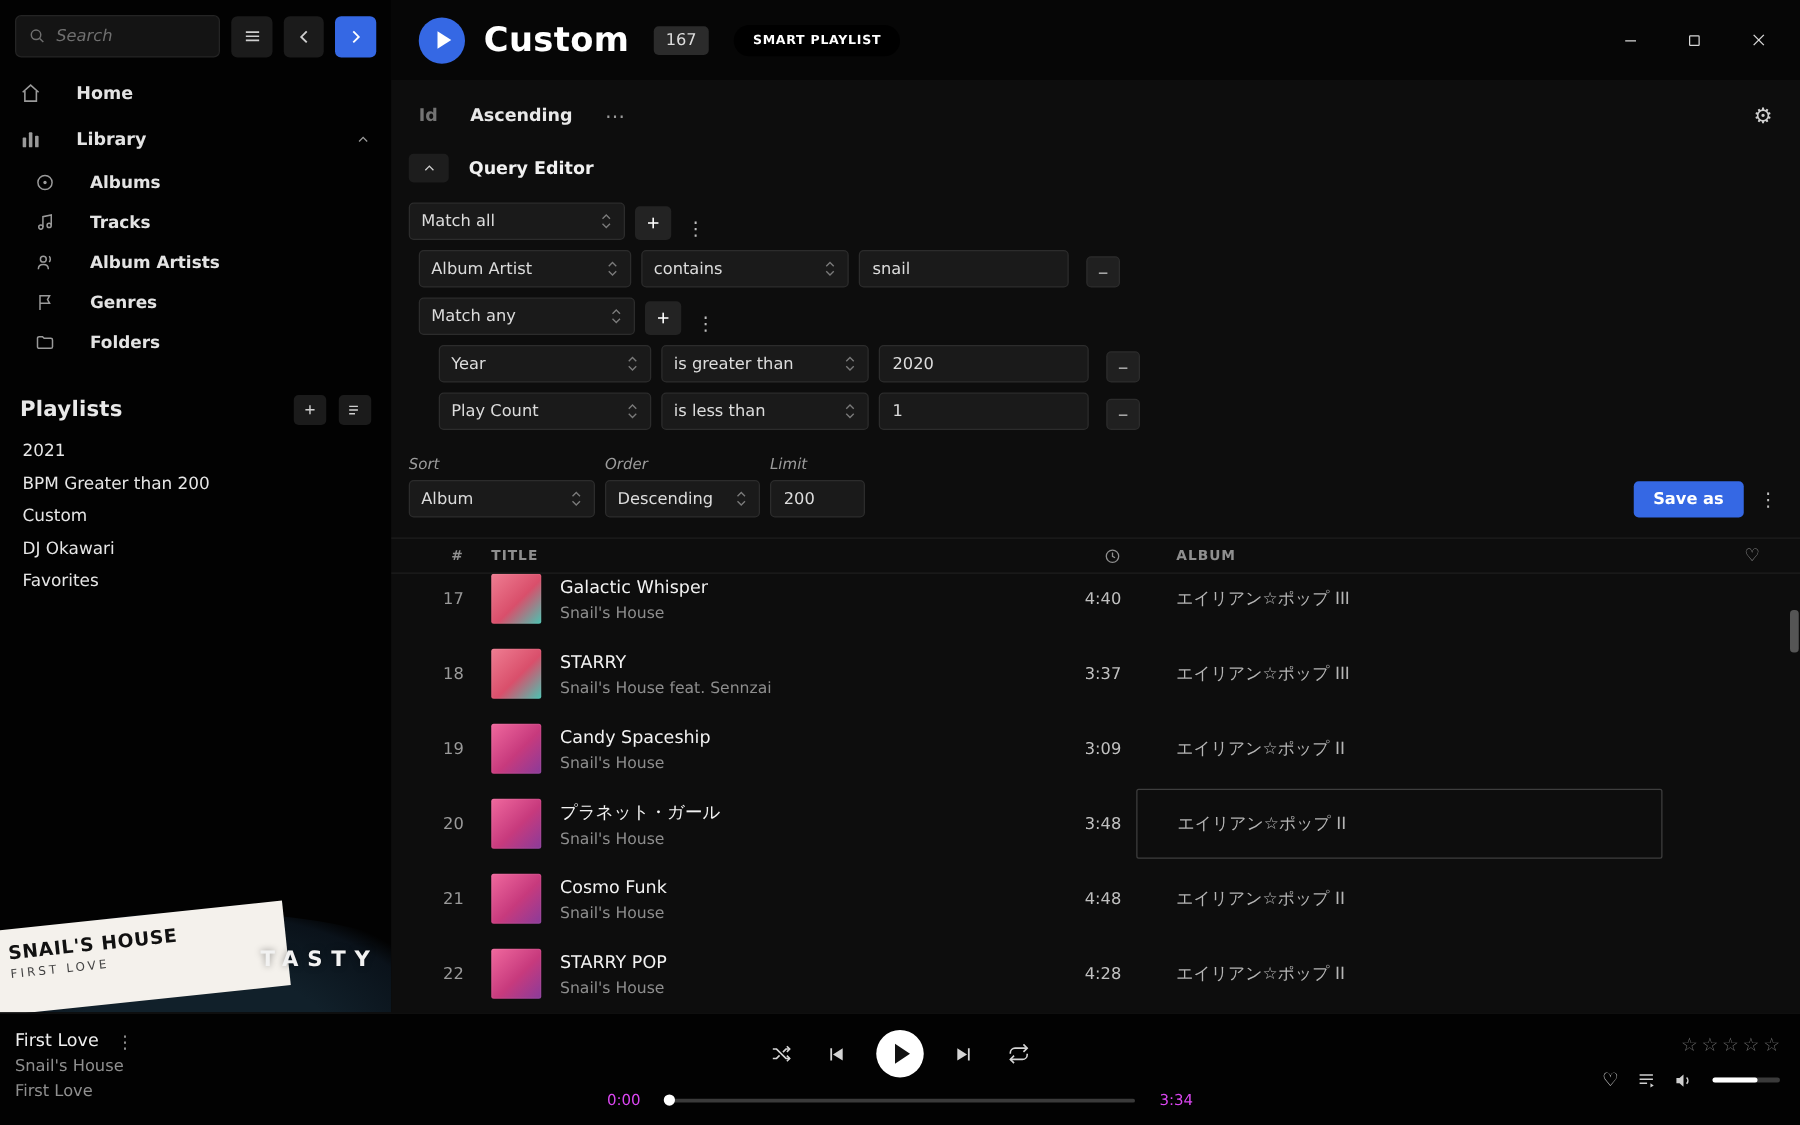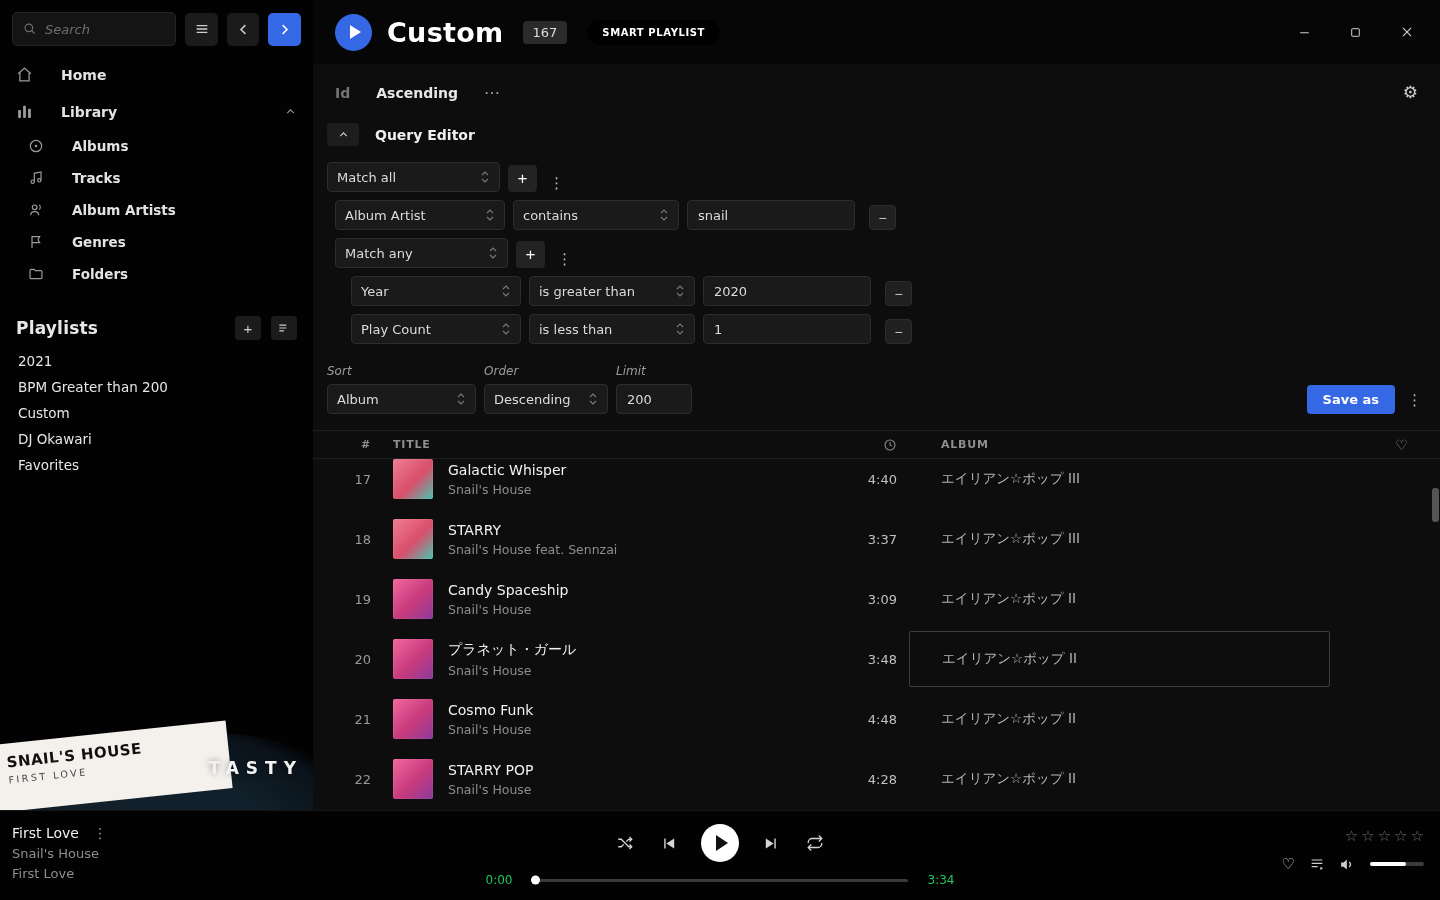--- a/index.html
+++ b/index.html
@@ -140,21 +140,21 @@
   .pb-artist, .pb-album { font-size:13px; color:#8f8f8f; margin-top:5px; }
   .pb-center { position:absolute; left:50%; top:0; transform:translateX(-50%); width:480px; display:flex;
     flex-direction:column; align-items:center; padding-top:13px; }
   .pb-controls { display:flex; align-items:center; gap:22px; color:#d5d5d5; }
   .ctl-btn { background:none; border:none; color:#d5d5d5; cursor:pointer; padding:2px; }
   .play-btn { width:38px; height:38px; border-radius:50%; background:#fff; border:none; cursor:pointer;
     display:flex; align-items:center; justify-content:center; }
   .play-btn .tri { width:0; height:0; border-left:12px solid #111; border-top:8px solid transparent;
     border-bottom:8px solid transparent; margin-left:3px; }
   .pb-progress { display:flex; align-items:center; gap:14px; margin-top:11px; width:100%; }
-  .pb-time { font-size:12px; color:#22c55e; width:38px; text-align:center; flex:none; }
+  .pb-time { font-size:12px; color:#d946ef; width:38px; text-align:center; flex:none; }
   .pb-bar { flex:1; height:3px; background:#3a3a3a; border-radius:2px; position:relative; cursor:pointer; }
   .pb-knob { position:absolute; left:-1px; top:50%; transform:translateY(-50%); width:9px; height:9px;
     border-radius:50%; background:#fff; }
   .pb-right { margin-left:auto; display:flex; flex-direction:column; align-items:flex-end; padding:16px 16px 0 0; }
   .pb-stars { display:flex; gap:3px; color:#6e6e6e; font-size:15px; cursor:pointer; }
   .pb-right-row { display:flex; align-items:center; gap:14px; margin-top:10px; color:#cfcfcf; }
   .icon-plain { background:none; border:none; color:#cfcfcf; cursor:pointer; font-size:15px; padding:0; }
   .vol-bar { width:54px; height:4px; background:#3a3a3a; border-radius:2px; position:relative; cursor:pointer; }
   .vol-fill { position:absolute; left:0; top:0; height:100%; width:66%; background:#fff; border-radius:2px; }
 </style>

